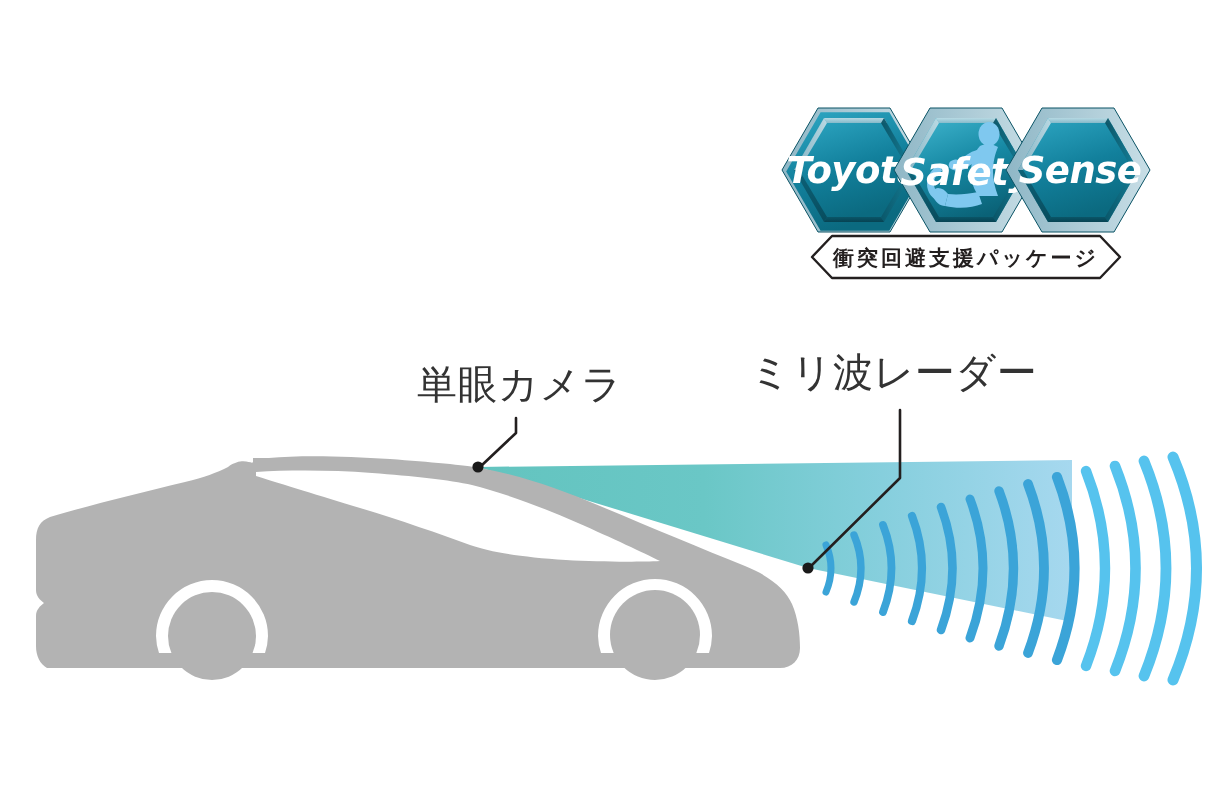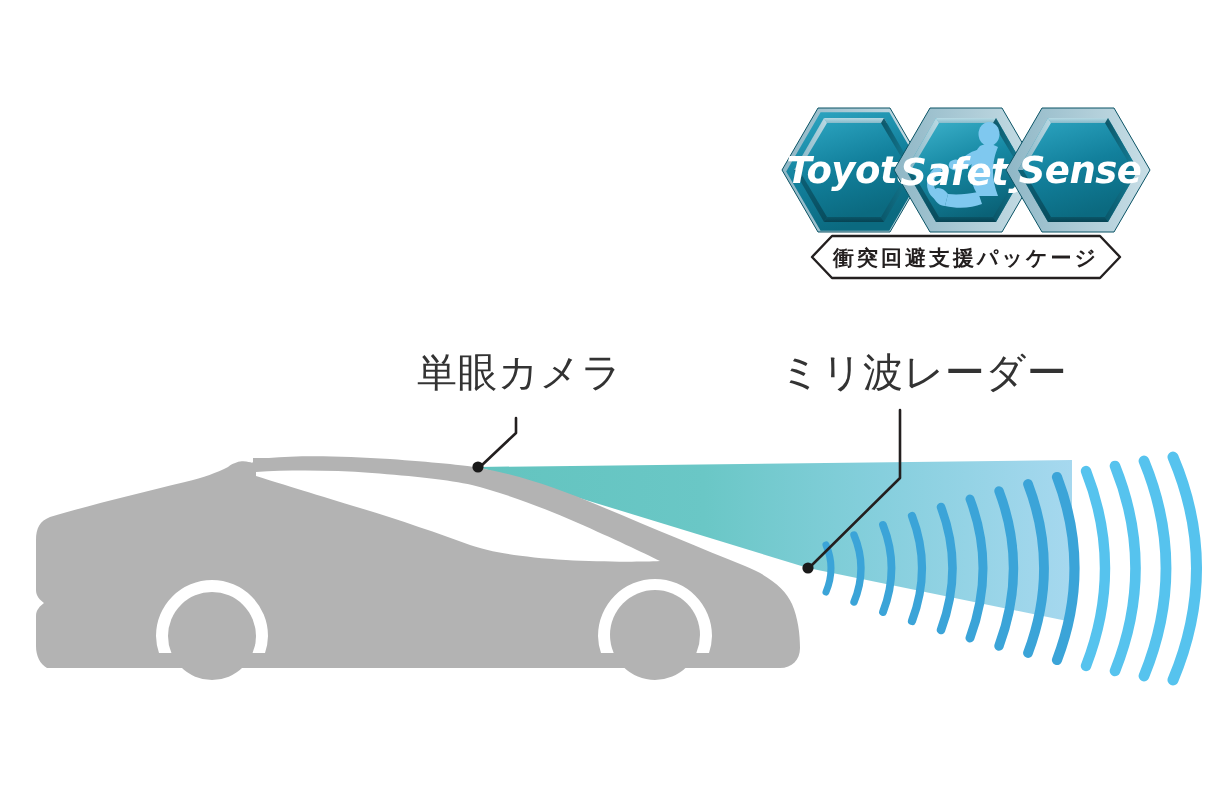--- a/index.html
+++ b/index.html
@@ -35,22 +35,22 @@
     position: absolute;
     color: #333333;
     font-size: 40px;
     line-height: 1;
     letter-spacing: 0.5px;
     white-space: nowrap;
     font-family: "DejaVu Sans", "Liberation Sans", sans-serif;
     font-weight: 400;
     user-select: none;
   }
-  #label-camera { left: 417px; top: 352px; }
-  #label-radar  { left: 780px; top: 352px; text-align: right; }
+  #label-camera { left: 417px; top: 364px; }
+  #label-radar  { left: 750px; top: 352px; text-align: right; }
 
   #logo-wrap {
     position: absolute;
     left: 742px;
     top: 92px;
     width: 448px;
     height: 190px;
   }
   #logo-svg { display: block; width: 448px; height: 190px; }
   .hex-word {

